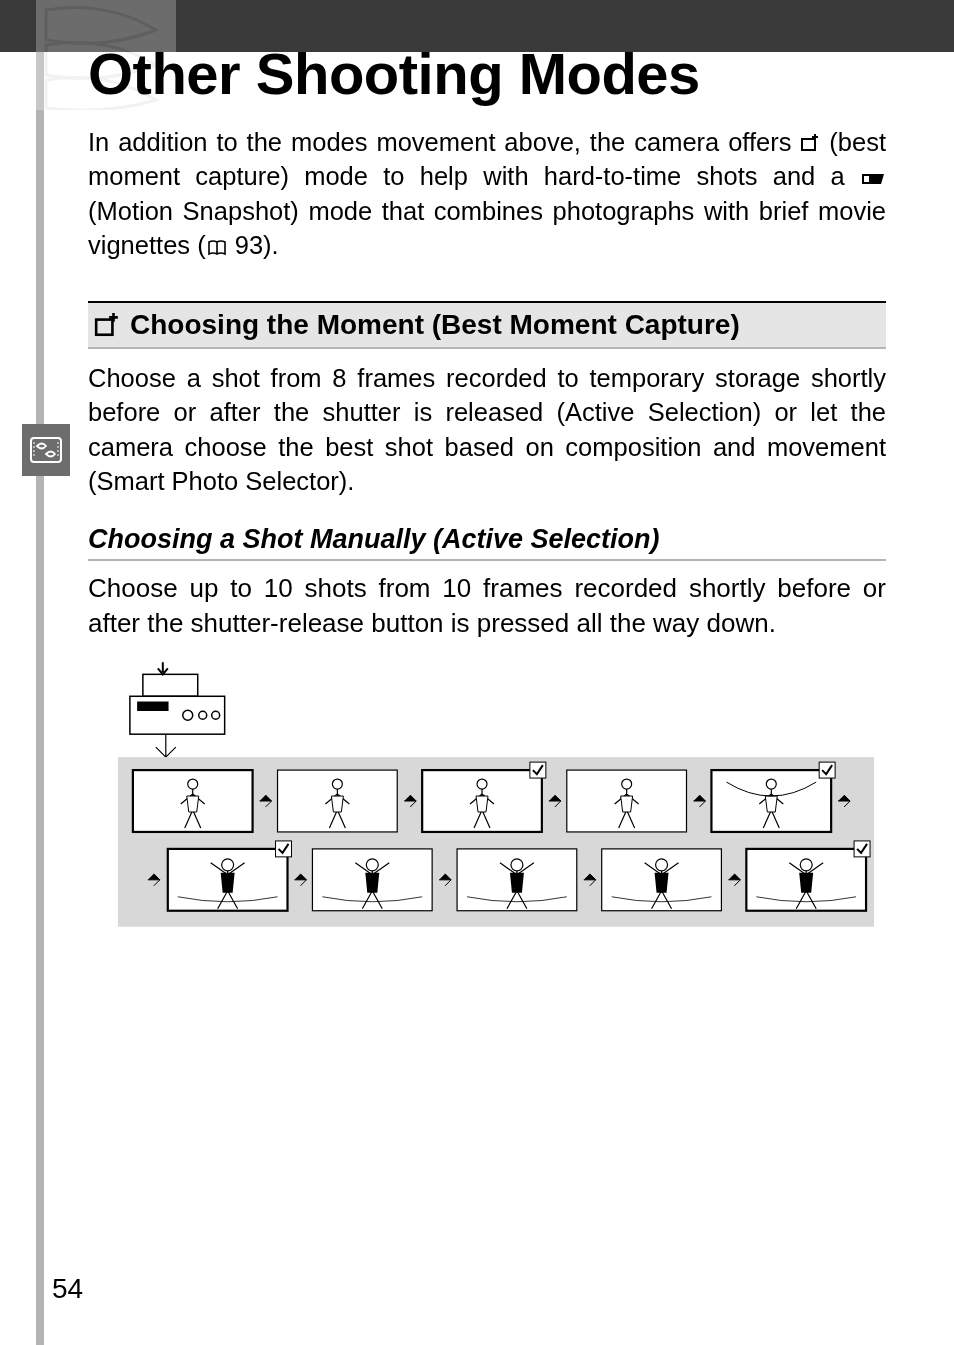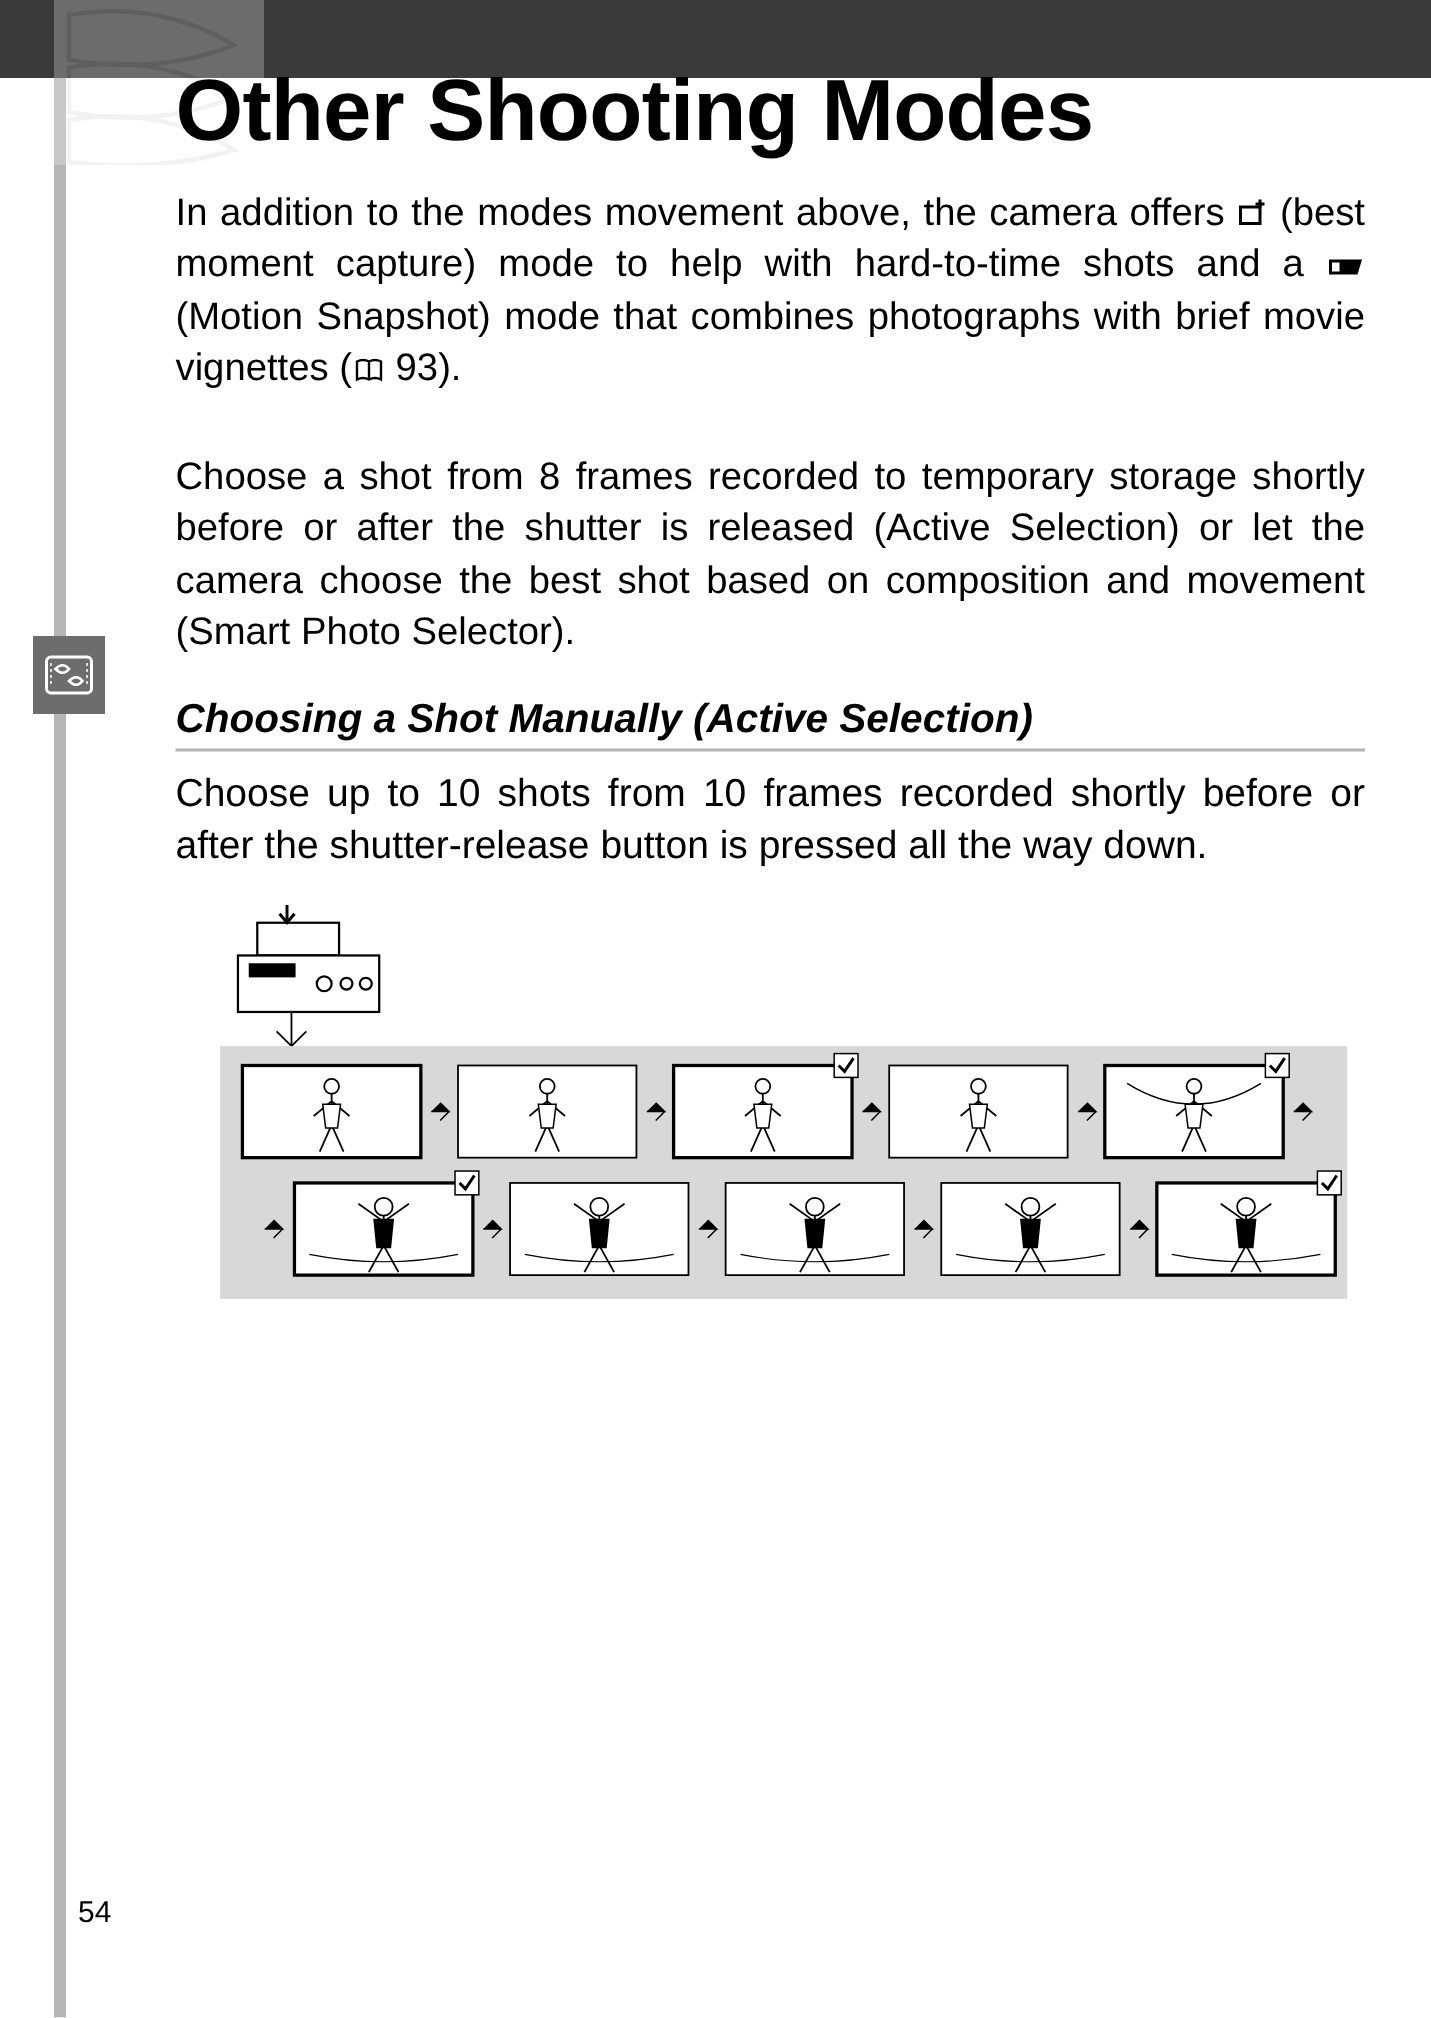--- a/index.html
+++ b/index.html
@@ -36,22 +36,21 @@
     left: 36px;
     width: 140px;
     height: 110px;
     pointer-events: none;
     opacity: 0.25;
   }
   .content {
     position: absolute;
     top: 40px;
     left: 88px;
-    right: 44px;
-    margin-left: 29px;
+    right: 68px;
   }
   .title {
     font-size: 58px;
     font-weight: 800;
     letter-spacing: -0.5px;
     margin-bottom: 18px;
     position: relative;
     z-index: 2;
   }
   .intro {
@@ -100,23 +99,23 @@
     line-height: 1.35;
     text-align: justify;
     margin-bottom: 20px;
   }
   .diagram {
     width: 100%;
     height: 290px;
   }
   .page-num {
     position: absolute;
-    bottom: 58px;
+    bottom: 40px;
     left: 52px;
-    font-size: 20px;
+    font-size: 28px;
   }
   .left-strip {
     position: absolute;
     left: 36px;
     top: 52px;
     bottom: 0;
     width: 8px;
     background: #b5b5b5;
   }
 </style>
@@ -150,20 +149,27 @@
         <rect x="2" y="6" width="13" height="11" fill="none" stroke="#000" stroke-width="2"></rect>
         <path d="M12 4 L18 4 M15 1 L15 7" stroke="#000" stroke-width="2"></path>
       </svg><span> (best moment capture) mode to help with hard-to-time shots and a </span><svg class="inline-icon" viewBox="0 0 24 16" style="width:26px;height:16px">
         <path d="M1 3 L23 3 L20 13 L1 13 Z" fill="#000"></path>
         <rect x="3" y="5" width="5" height="6" fill="#fff"></rect>
       </svg><span> (Motion Snapshot) mode that combines photographs with brief movie vignettes (</span><svg class="inline-icon" viewBox="0 0 20 16" style="width:22px;height:16px">
         <path d="M2 2 Q6 0 10 2 Q14 0 18 2 L18 14 Q14 12 10 14 Q6 12 2 14 Z M10 2 L10 14" fill="none" stroke="#000" stroke-width="1.6"></path>
       </svg><span> 93).</span>
   </p>
 
+  <div class="section-head">
+    <svg viewBox="0 0 24 24" style="width:26px;height:26px">
+        <rect x="2" y="7" width="15" height="14" fill="none" stroke="#000" stroke-width="2.4"></rect>
+        <path d="M14 5 L22 5 M18 1 L18 9" stroke="#000" stroke-width="2.4"></path>
+      </svg>
+    <span class="section-head-text">Choosing the Moment (Best Moment Capture)</span>
+  </div>
 
   <p class="section-body">Choose a shot from 8 frames recorded to temporary storage shortly before or after the shutter is released (Active Selection) or let the camera choose the best shot based on composition and movement (Smart Photo Selector).</p>
 
   <div class="subhead-wrap">
     <h3 class="subhead">Choosing a Shot Manually (Active Selection)</h3>
   </div>
 
   <p class="sub-body">Choose up to 10 shots from 10 frames recorded shortly before or after the shutter-release button is pressed all the way down.</p>
 
   

